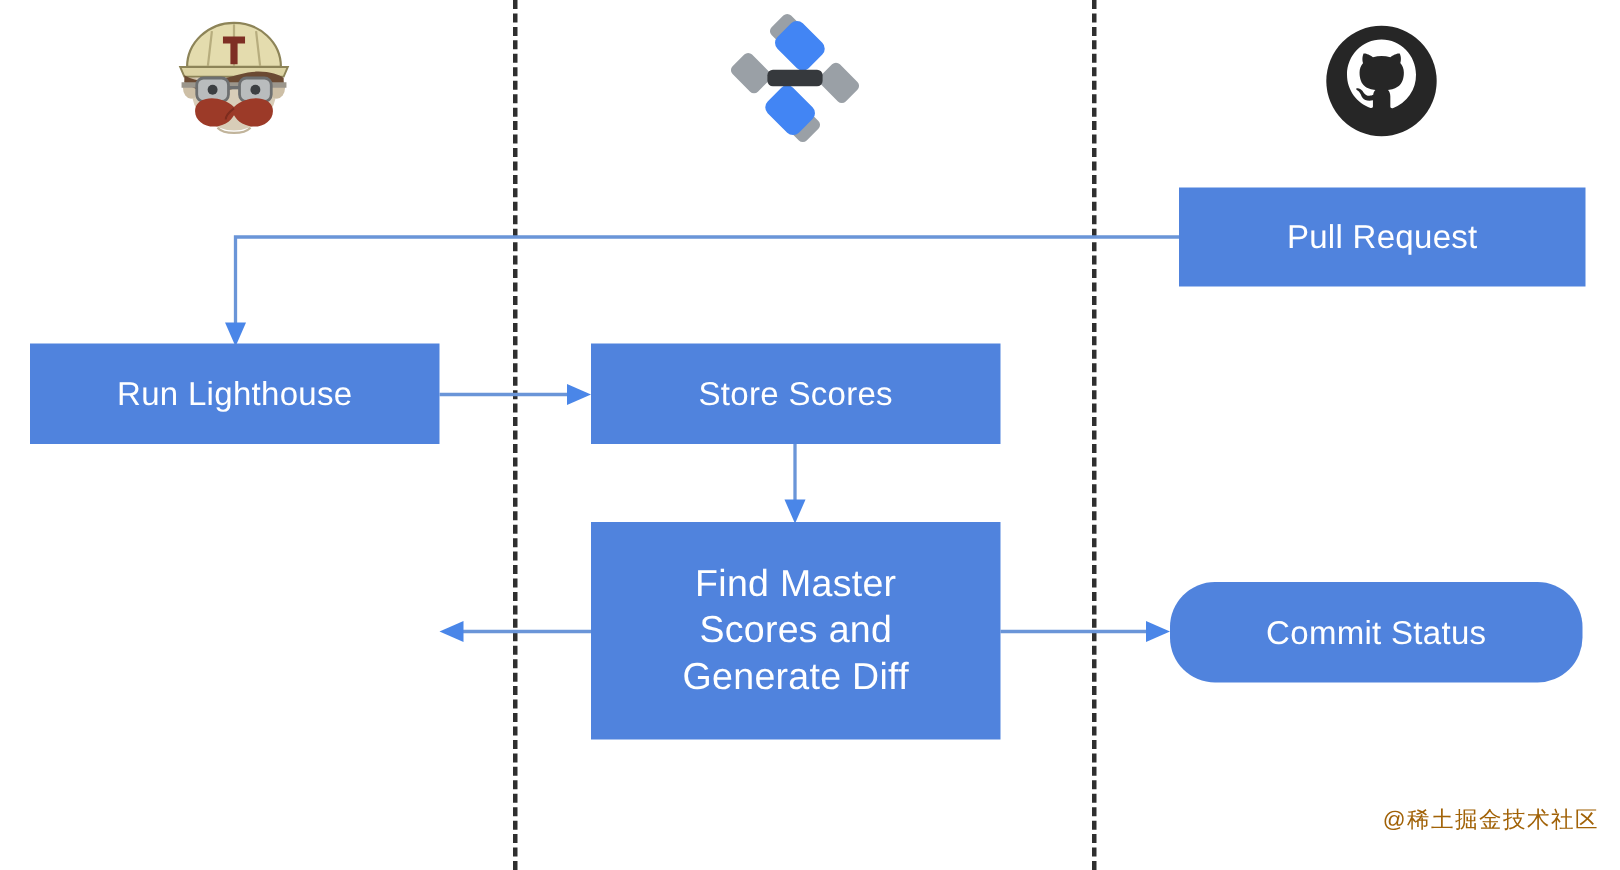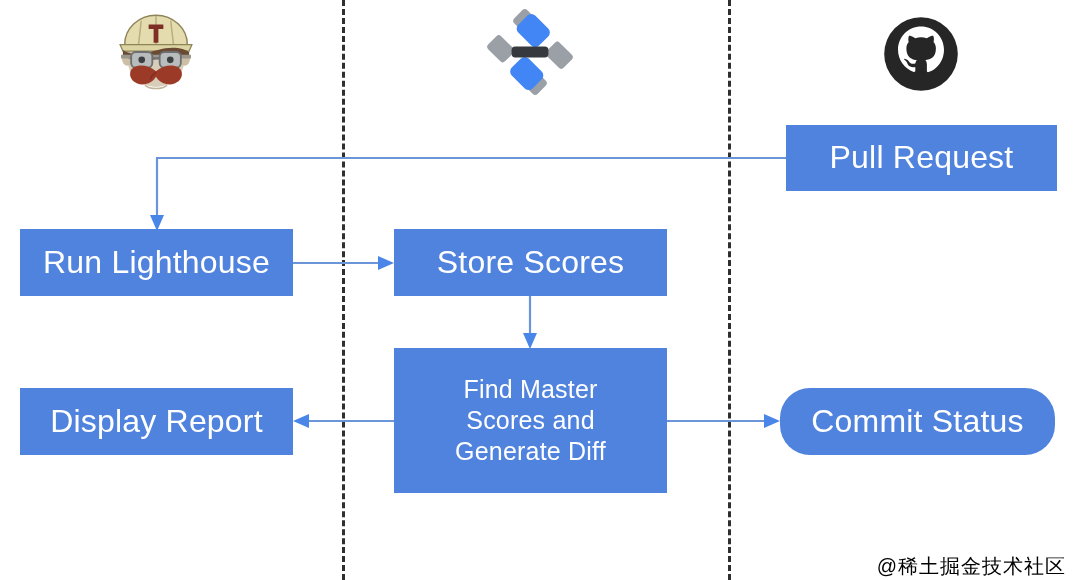--- a/index.html
+++ b/index.html
@@ -44,21 +44,21 @@
   
   .node {
     position: absolute;
     background: #5083dd;
     color: #ffffff;
     display: flex;
     align-items: center;
     justify-content: center;
     text-align: center;
     line-height: 1.24;
-    font-size: 32px;
+    font-size: 22px;
     letter-spacing: .2px;
     box-sizing: border-box;
     padding: 2px 6px;
     white-space: pre-line;
   }
   #node-pull-request   { left: 786px; top: 125px; width: 271px; height: 66px; }
   #node-run-lighthouse { left: 20px;  top: 229px; width: 273px; height: 67px; text-align: right; }
   #node-store-scores   { left: 394px; top: 229px; width: 273px; height: 67px; }
   #node-find-master    { left: 394px; top: 348px; width: 273px; height: 145px; font-size: 25px; }
   #node-display-report { left: 20px;  top: 388px; width: 273px; height: 67px; }
@@ -76,23 +76,23 @@
     fill: none;
     stroke: #6a95d8;
     stroke-width: 2.2;
   }
   .conn-head { fill: #4a86e8; }
 
   
   #watermark {
     position: absolute;
     right: 14px;
-    bottom: 0;
-    font-size: 20px;
-    color: #000000;
+    bottom: 24px;
+    font-size: 15px;
+    color: #a16207;
     letter-spacing: 1px;
     user-select: none;
   }
 </style>
 </head>
 <body>
 
 <div id="canvas">
 
   <div class="lane-divider" id="divider-1"></div>
@@ -182,18 +182,17 @@
       <polygon class="conn-head" points="780,421 764,414 764,428"></polygon>
     </g>
   </svg>
 
   <div class="node" id="node-pull-request">Pull Request</div>
   <div class="node" id="node-run-lighthouse">Run Lighthouse</div>
   <div class="node" id="node-store-scores">Store Scores</div>
   <div class="node" id="node-find-master">Find Master
 Scores and
 Generate Diff</div>
-  <div class="node" id="node-display-report">Display Report</div>
   <div class="node" id="node-commit-status">Commit Status</div>
 
   <div id="watermark">@稀土掘金技术社区</div>
 
 </div>
 
 </body></html>

